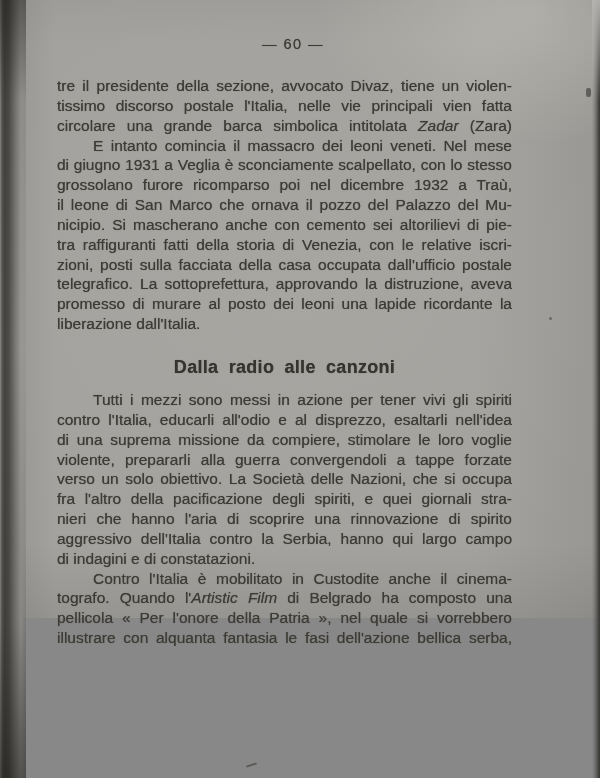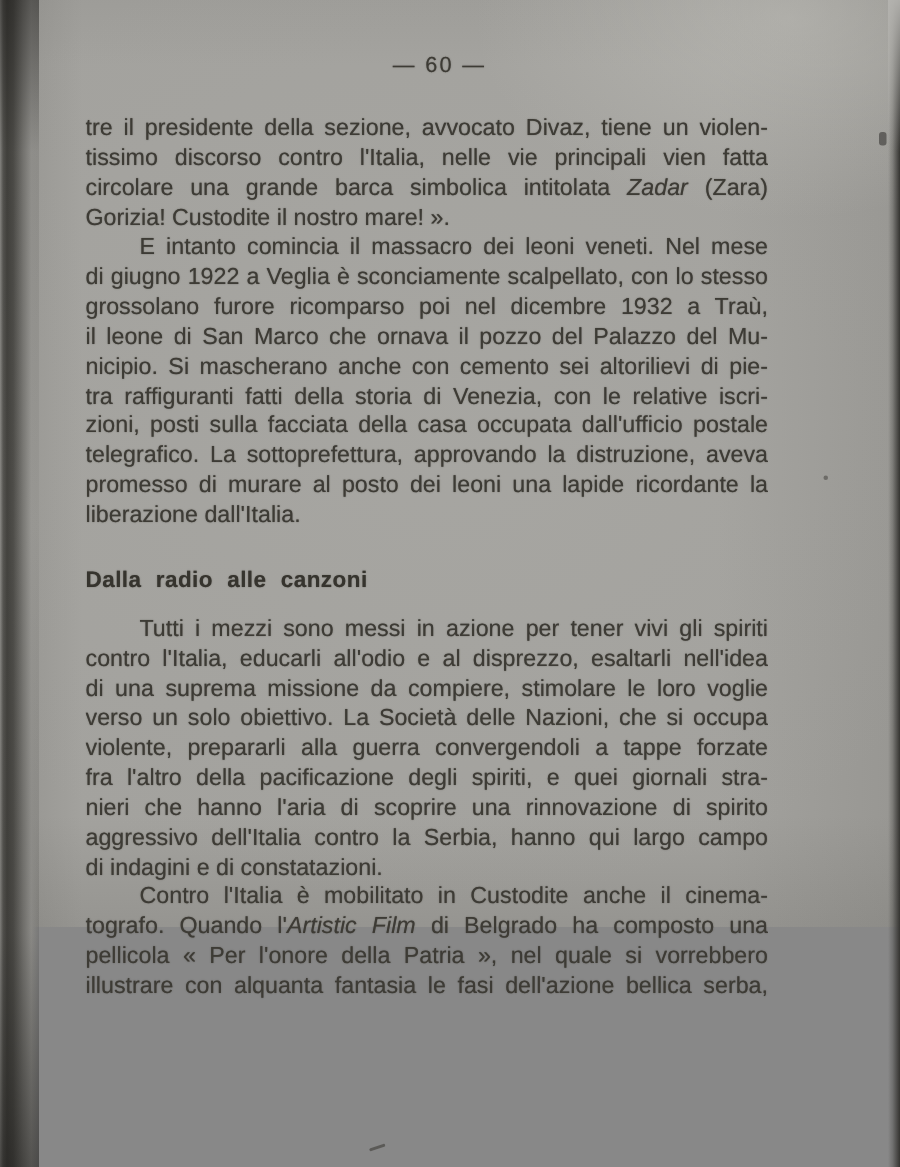--- a/index.html
+++ b/index.html
@@ -39,67 +39,66 @@
   .textblock{
     position:absolute;left:57px;top:76px;width:455px;
     color:#3d3b35;font-size:15.5px;line-height:19.85px;
     text-shadow:0 0 0.8px rgba(55,52,46,0.72);
   }
   .line{height:19.85px;overflow:hidden;text-align:justify;text-align-last:justify;}
   .line.last{text-align-last:left;}
   .line.indent{text-indent:36px;}
   .it{font-style:italic;}
   .heading{
-    margin:22px 0 12px 0;font-size:15px;font-weight:bold;text-align:left;
+    margin:22px 0 12px 0;font-size:18px;font-weight:bold;text-align:center;
     word-spacing:5px;letter-spacing:0.3px;line-height:22px;color:#36342e;
   }
 </style>
 </head>
 <body>
 
 <div class="page">
   <div class="left-band"></div>
   <div class="right-band"></div>
   <div class="speck s1"></div>
   <div class="speck s2"></div>
   <div class="speck s3"></div>
 
   <div class="pagenum">— 60 —</div>
 
   <div class="textblock">
 
     <div class="para">
       <div class="line">tre il presidente della sezione, avvocato Divaz, tiene un violen-</div>
-      <div class="line">tissimo discorso contro l'Italia, nelle vie principali vien fatta</div>
+      <div class="line">tissimo discorso postale l'Italia, nelle vie principali vien fatta</div>
       <div class="line"><span>circolare una grande barca simbolica intitolata</span> <span class="it">Zadar</span> <span>(Zara)</span></div>
-      <div class="line last">Gorizia! Custodite il nostro mare! ».</div>
     </div>
 
     <div class="para">
       <div class="line indent">E intanto comincia il massacro dei leoni veneti. Nel mese</div>
-      <div class="line">di giugno 1922 a Veglia è sconciamente scalpellato, con lo stesso</div>
+      <div class="line">di giugno 1931 a Veglia è sconciamente scalpellato, con lo stesso</div>
       <div class="line">grossolano furore ricomparso poi nel dicembre 1932 a Traù,</div>
       <div class="line">il leone di San Marco che ornava il pozzo del Palazzo del Mu-</div>
       <div class="line">nicipio. Si mascherano anche con cemento sei altorilievi di pie-</div>
       <div class="line">tra raffiguranti fatti della storia di Venezia, con le relative iscri-</div>
       <div class="line">zioni, posti sulla facciata della casa occupata dall'ufficio postale</div>
       <div class="line">telegrafico. La sottoprefettura, approvando la distruzione, aveva</div>
       <div class="line">promesso di murare al posto dei leoni una lapide ricordante la</div>
       <div class="line last">liberazione dall'Italia.</div>
     </div>
 
 
     <h2 class="heading">Dalla radio alle canzoni</h2>
 
     <div class="para">
       <div class="line indent">Tutti i mezzi sono messi in azione per tener vivi gli spiriti</div>
       <div class="line">contro l'Italia, educarli all'odio e al disprezzo, esaltarli nell'idea</div>
       <div class="line">di una suprema missione da compiere, stimolare le loro voglie</div>
+      <div class="line">violente, prepararli alla guerra convergendoli a tappe forzate</div>
       <div class="line">verso un solo obiettivo. La Società delle Nazioni, che si occupa</div>
-      <div class="line">violente, prepararli alla guerra convergendoli a tappe forzate</div>
       <div class="line">fra l'altro della pacificazione degli spiriti, e quei giornali stra-</div>
       <div class="line">nieri che hanno l'aria di scoprire una rinnovazione di spirito</div>
       <div class="line">aggressivo dell'Italia contro la Serbia, hanno qui largo campo</div>
       <div class="line last">di indagini e di constatazioni.</div>
     </div>
 
     <div class="para">
       <div class="line indent">Contro l'Italia è mobilitato in Custodite anche il cinema-</div>
       <div class="line"><span>tografo. Quando l'</span><span class="it">Artistic Film</span> <span>di Belgrado ha composto una</span></div>
       <div class="line">pellicola « Per l'onore della Patria », nel quale si vorrebbero</div>

